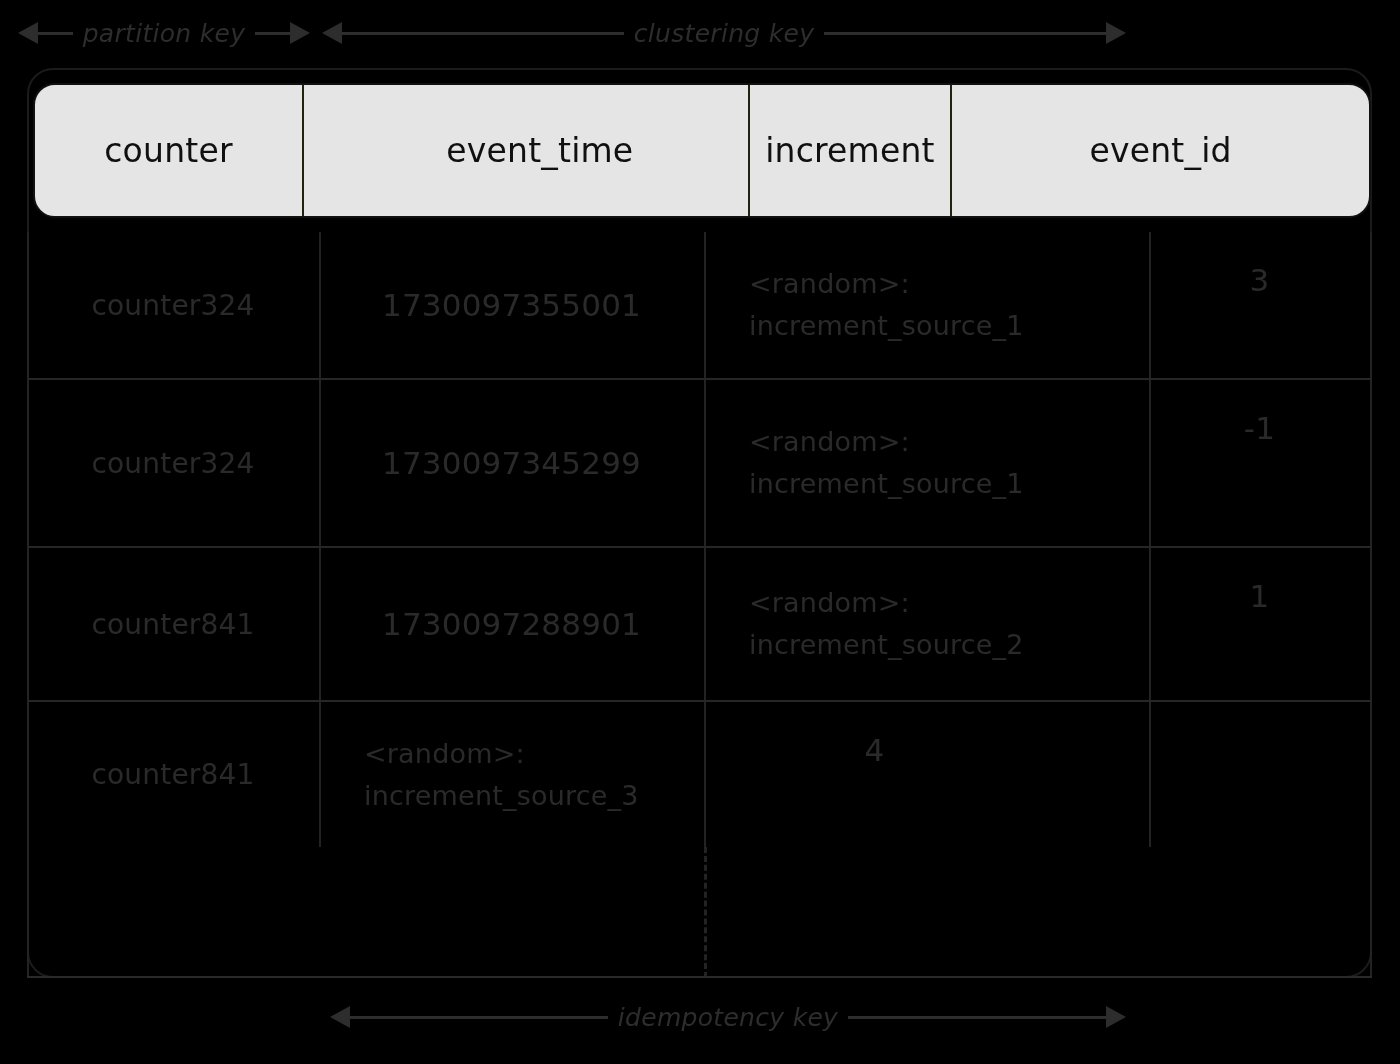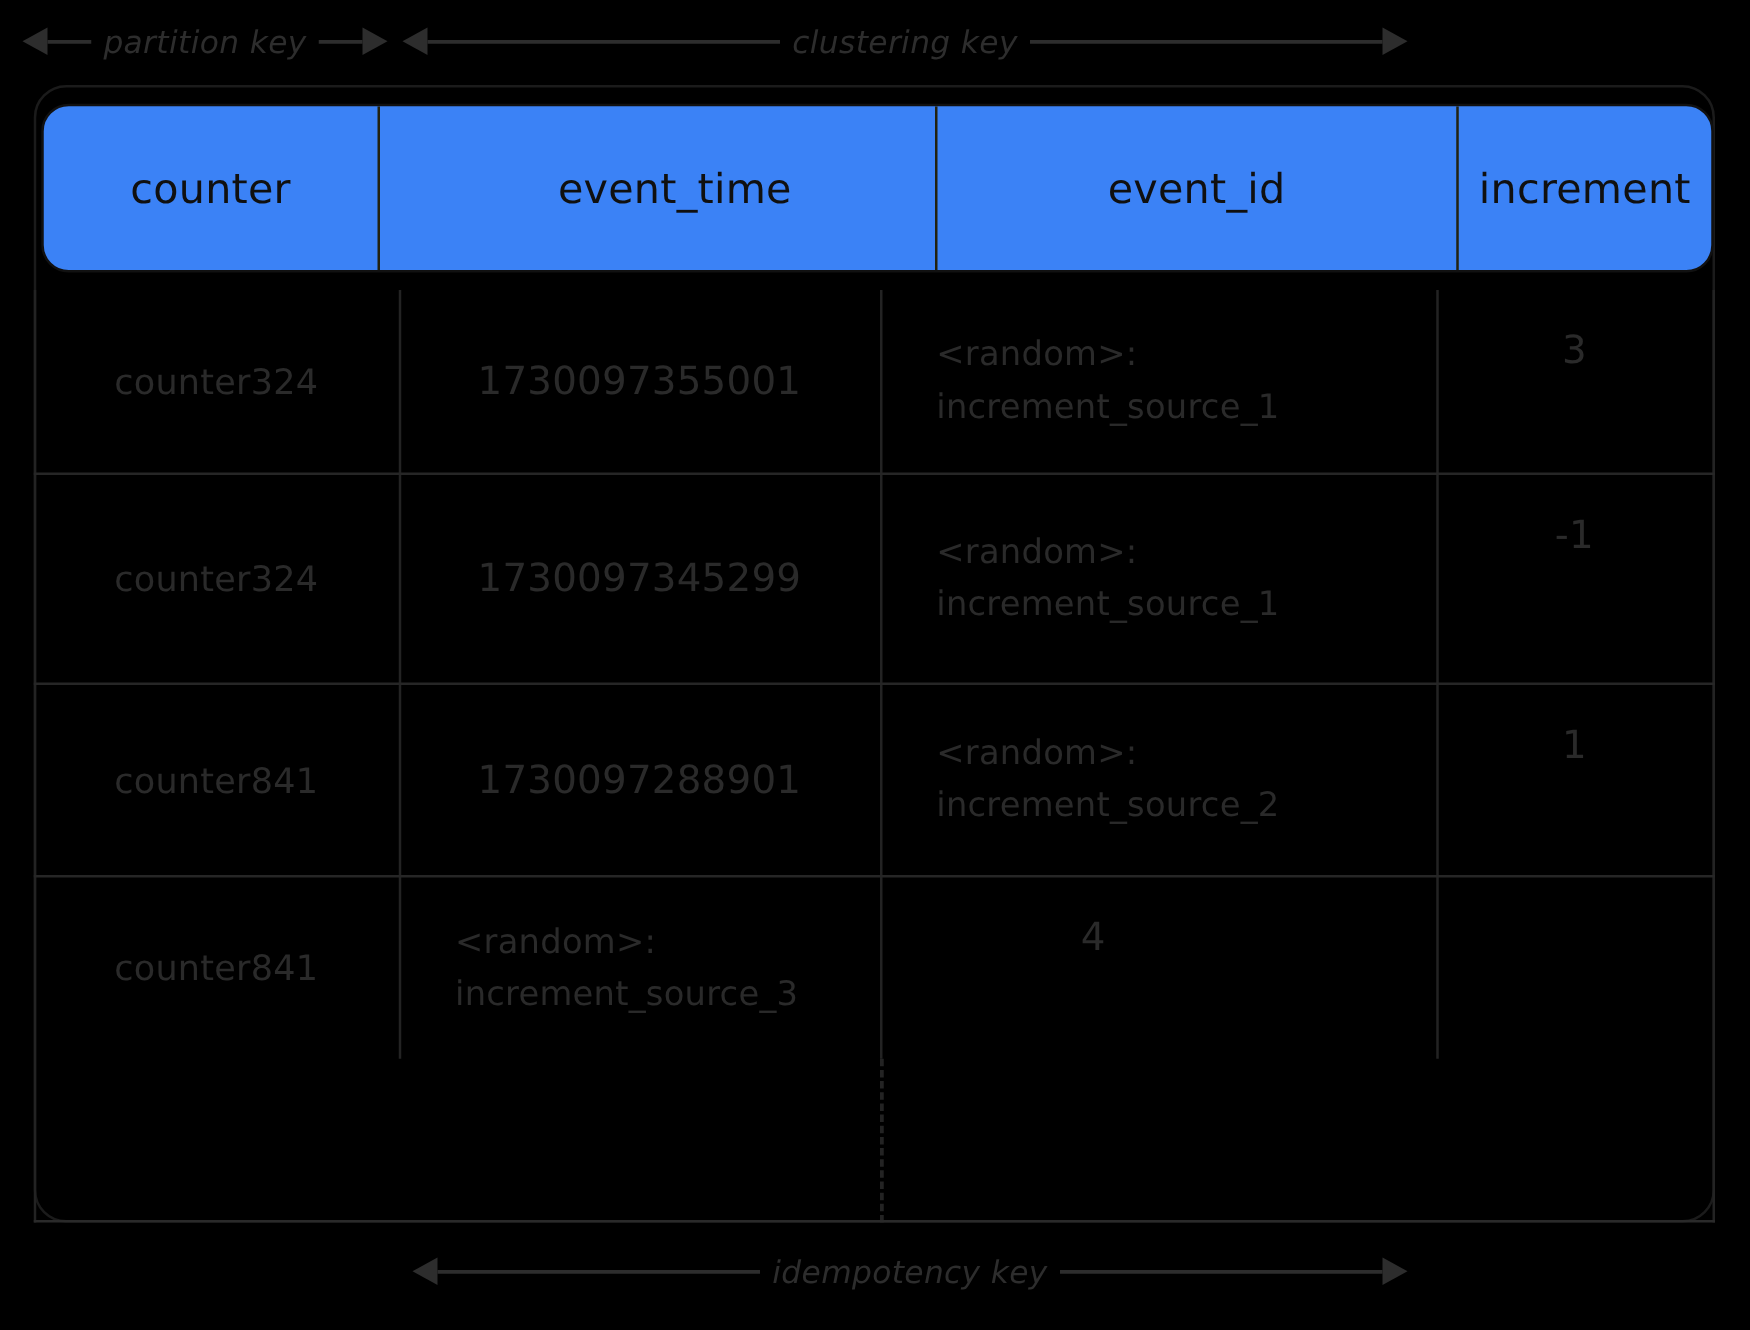--- a/index.html
+++ b/index.html
@@ -82,21 +82,21 @@
   }
 
   
   #header-row {
     position: absolute;
     left: 33px;
     top: 83px;
     width: 1338px;
     height: 135px;
     display: flex;
-    background: #3b82f6;
+    background: #e5e5e5;
     border: 2.5px solid #111111;
     border-radius: 22px;
     box-sizing: border-box;
     overflow: hidden;
   }
   #header-row .hcell {
     display: flex;
     align-items: center;
     justify-content: center;
     box-sizing: border-box;
@@ -210,22 +210,22 @@
     <span class="lbl">clustering key</span>
     <span class="shaft"></span>
     <span class="arrowhead right"></span>
   </div>
 
   <div id="card-outline"></div>
 
   <div id="header-row">
     <div class="hcell col-1">counter</div>
     <div class="hcell col-2">event_time</div>
+    <div class="hcell col-4">increment</div>
     <div class="hcell col-3">event_id</div>
-    <div class="hcell col-4">increment</div>
   </div>
 
   <div id="body-grid">
 
     <div class="vrule" id="vrule-0"></div>
     <div class="vrule" id="vrule-1"></div>
     <div class="vrule" id="vrule-2"></div>
     <div class="vrule" id="vrule-3"></div>
     <div class="vrule" id="vrule-4"></div>
     <div id="vrule-dashed"></div>

